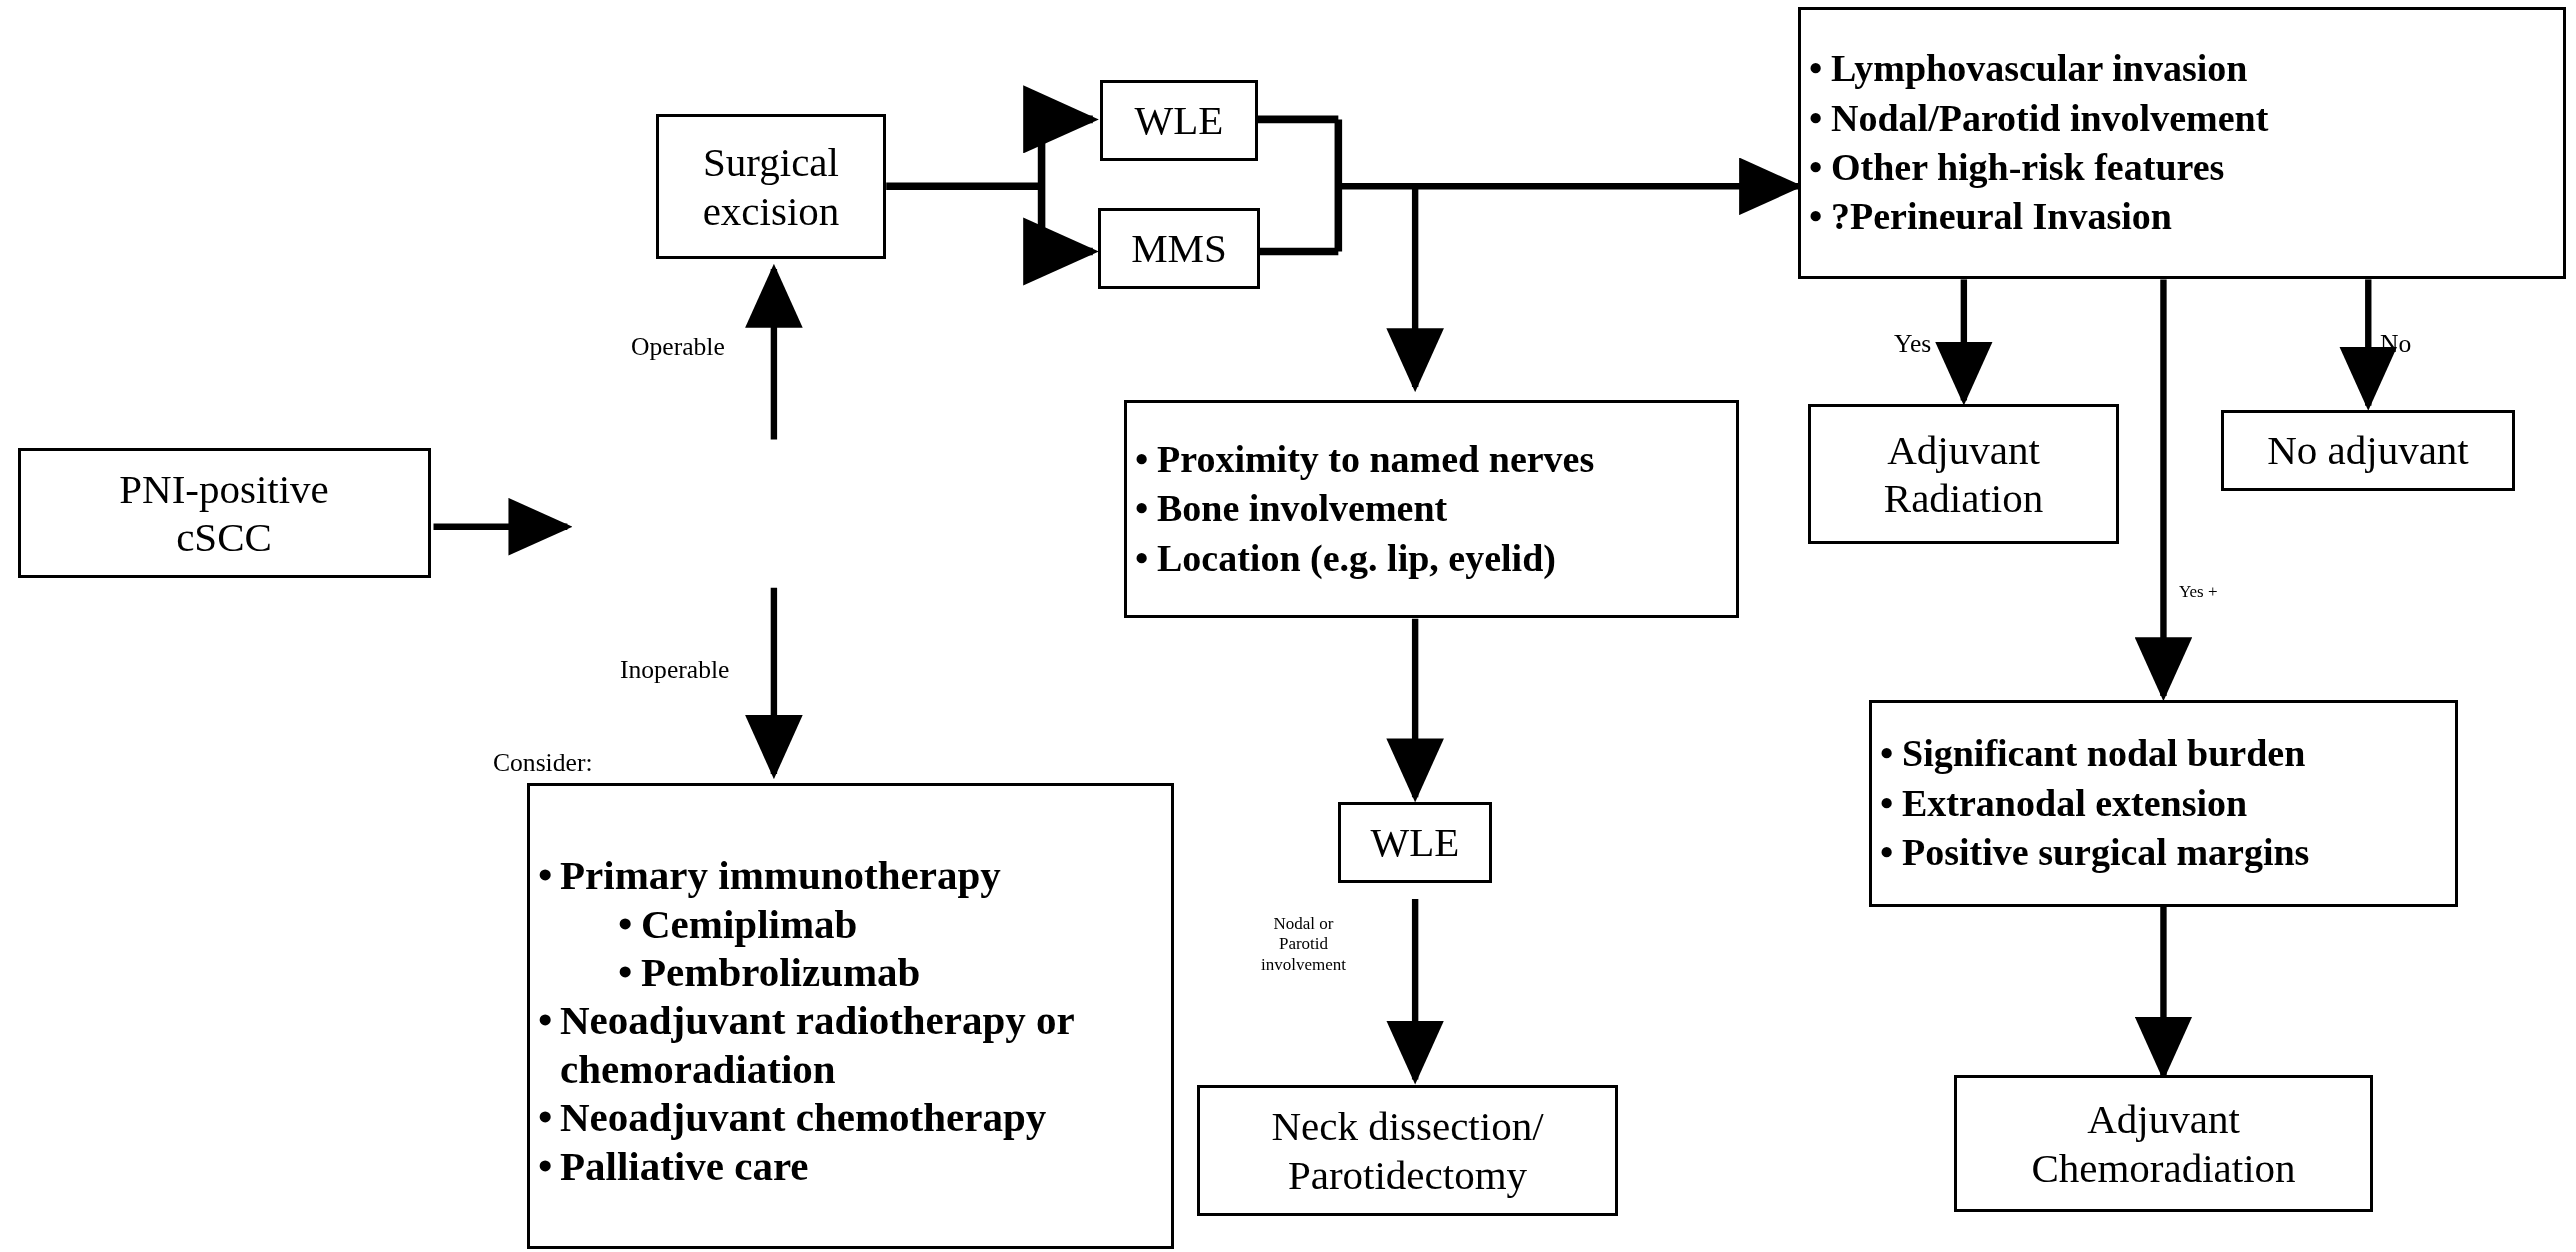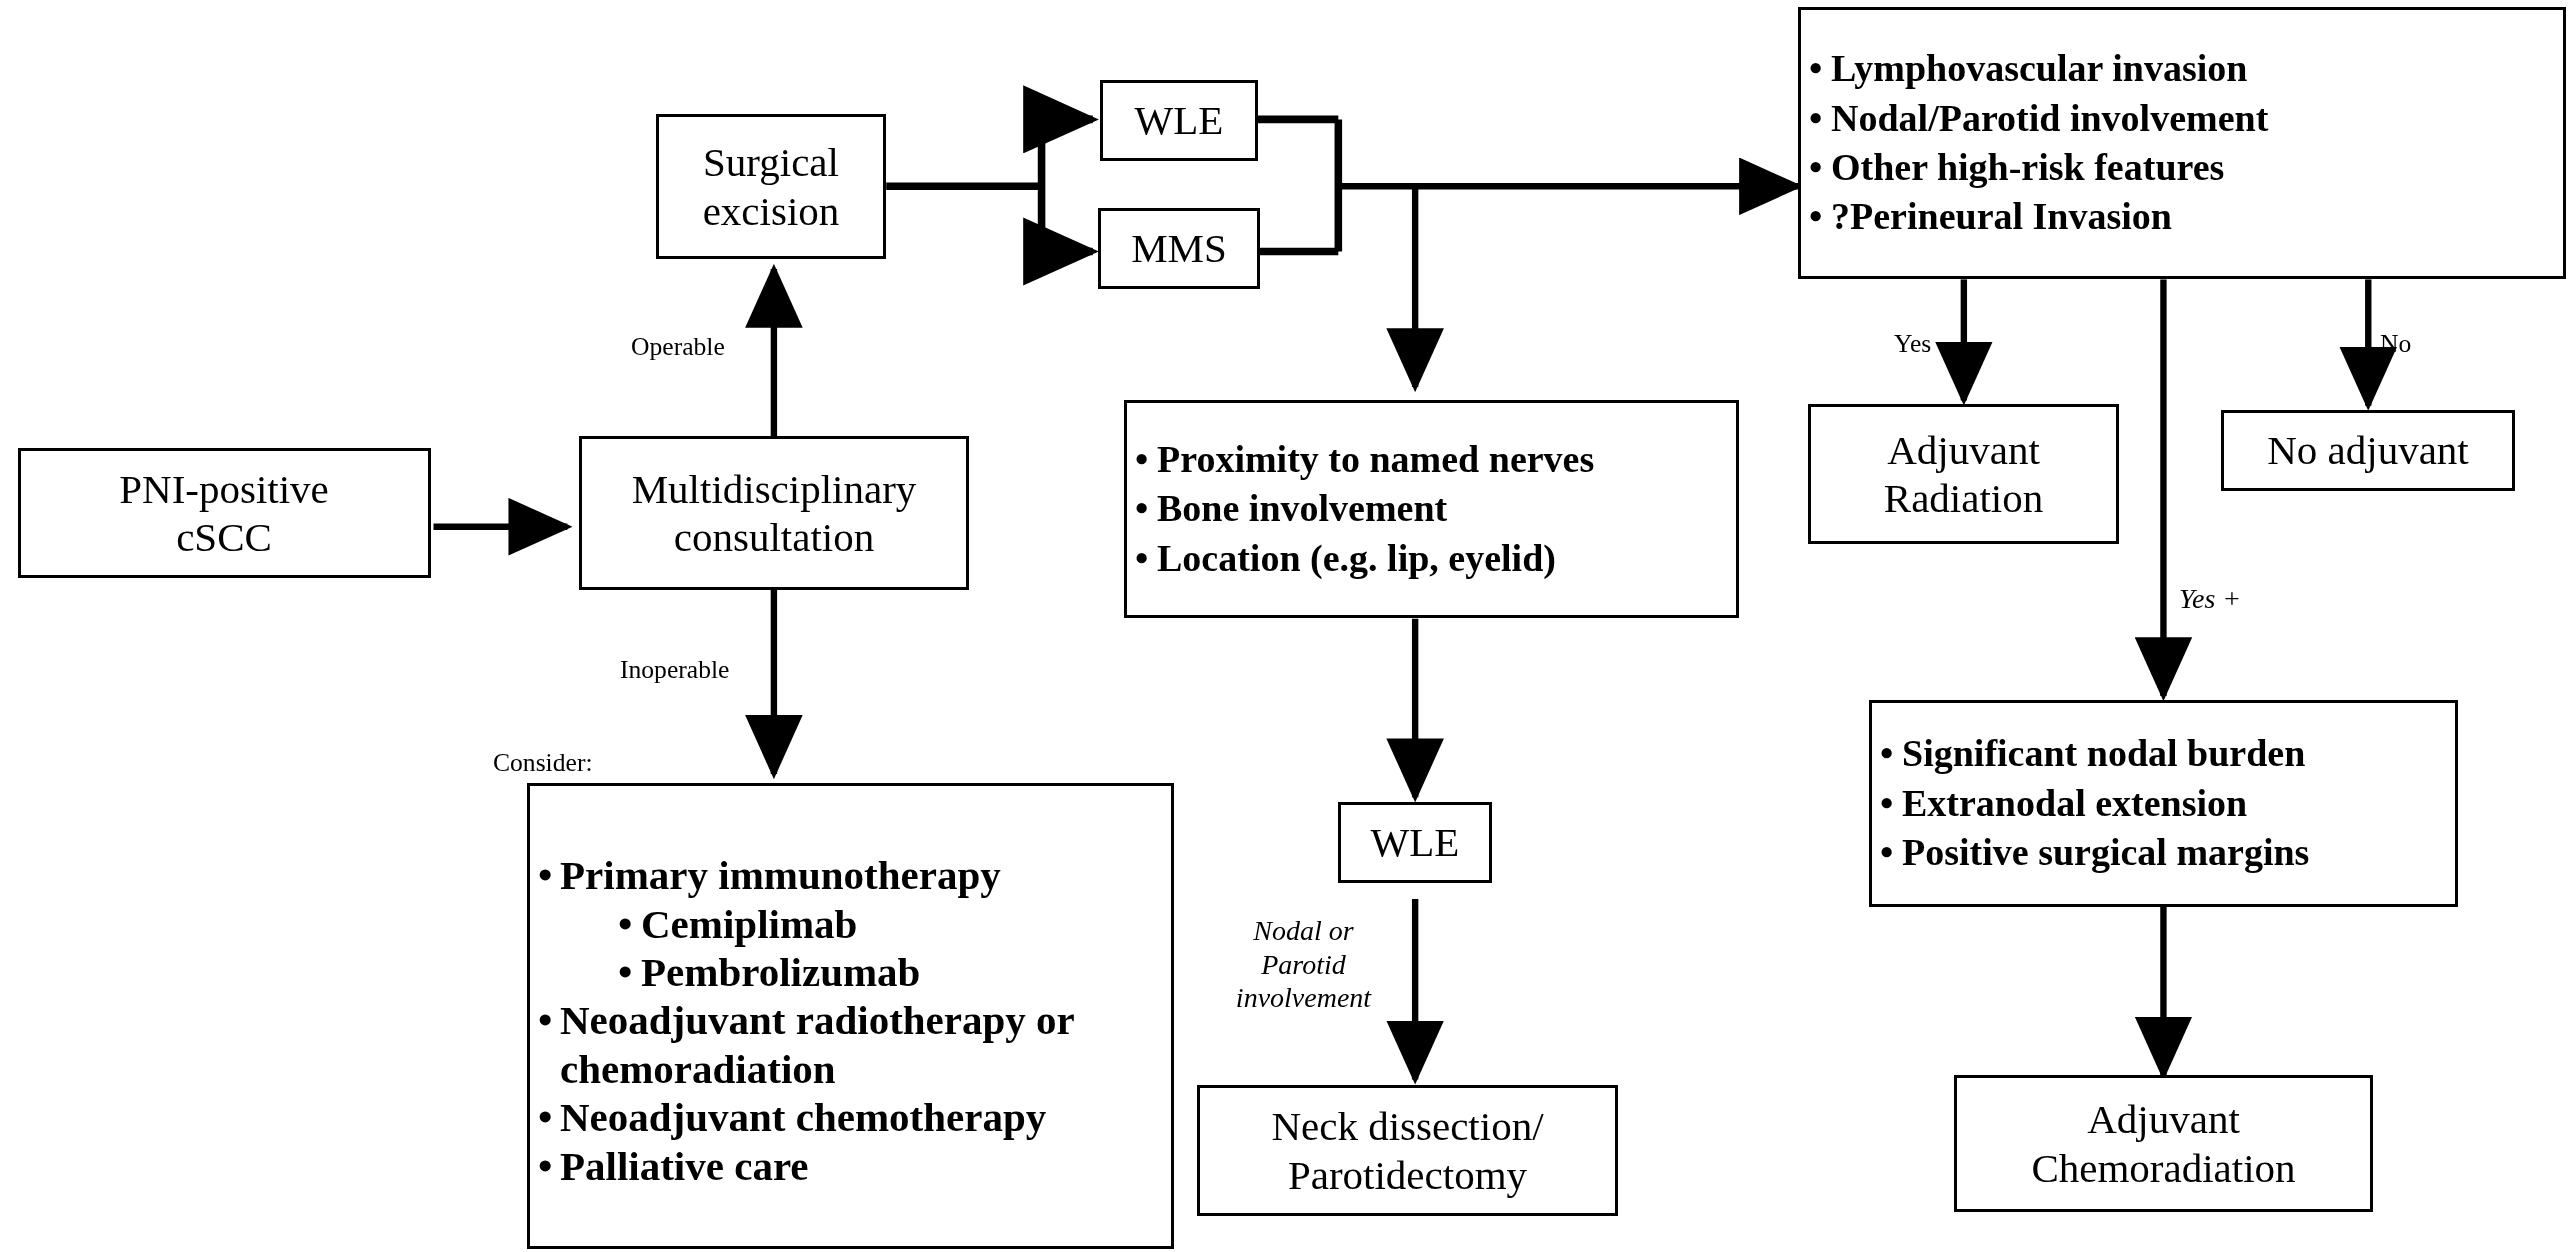--- a/index.html
+++ b/index.html
@@ -81,21 +81,21 @@
   }
   .caption-label {
     position: absolute;
     color: #000000;
     white-space: nowrap;
   }
   
   .fs-big { font-size: 41px; line-height: 1.18; }
   .fs-mid { font-size: 38px; line-height: 1.30; }
   .fs-small { font-size: 25.6px; line-height: 1.2; }
-  .fs-tiny { font-size: 28px; line-height: 1.2; font-style: italic; }
+  .fs-tiny { font-size: 17px; line-height: 1.2; }
 </style>
 </head>
 <body>
 
 <div id="diagram-root">
 
   <svg class="edges" viewBox="0 0 4427 2153">
     <defs>
       <marker id="arrowhead" markerWidth="10" markerHeight="9" refX="9.2" refY="4.5" orient="auto" markerUnits="strokeWidth">
         <path d="M0,0 L10,4.5 L0,9 z" fill="#000000"></path>
@@ -141,24 +141,20 @@
 
       <line x1="3718" y1="1558" x2="3718" y2="1848" marker-end="url(#arrowhead)"></line>
     </g>
   </svg>
 
   <div class="node center-text fs-big" style="left:17.5px; top:448px; width:413px; height:130px;">
     <span class="line">PNI-positive</span>
     <span class="line">cSCC</span>
   </div>
 
-  <div class="node center-text fs-big" style="left:579px; top:436px; width:390px; height:154px;">
-    <span class="line">Multidisciplinary</span>
-    <span class="line">consultation</span>
-  </div>
 
   <div class="node center-text fs-big" style="left:656px; top:114px; width:230px; height:145px;">
     <span class="line">Surgical</span>
     <span class="line">excision</span>
   </div>
 
   <div class="node center-text fs-big" style="left:1100px; top:80px; width:158px; height:81px;">
     <span class="line">WLE</span>
   </div>
 

